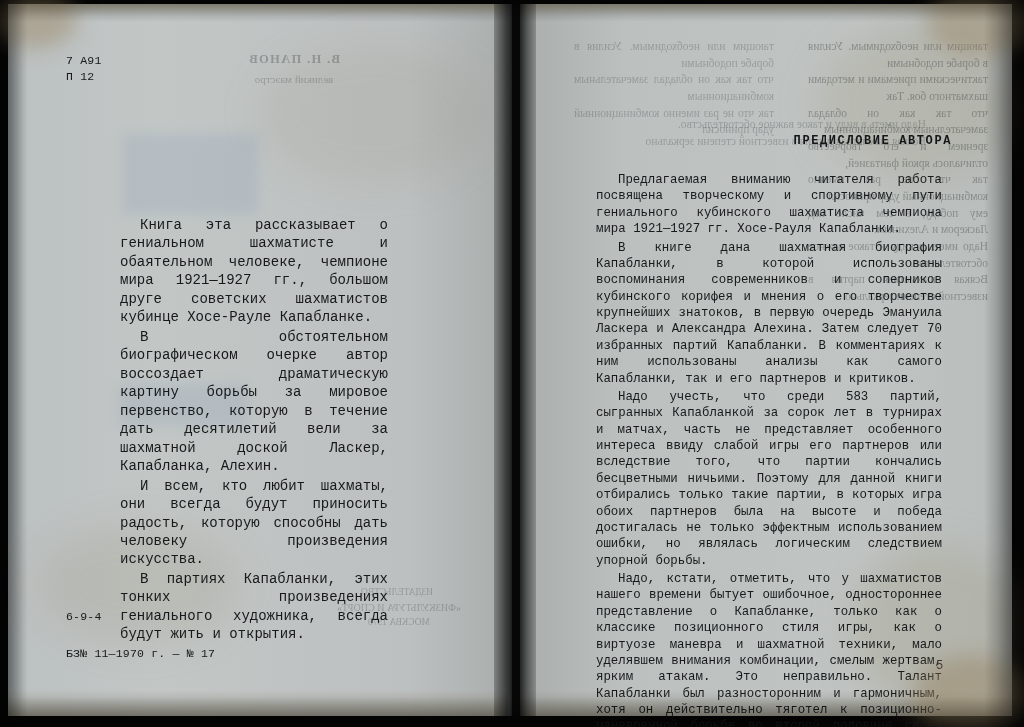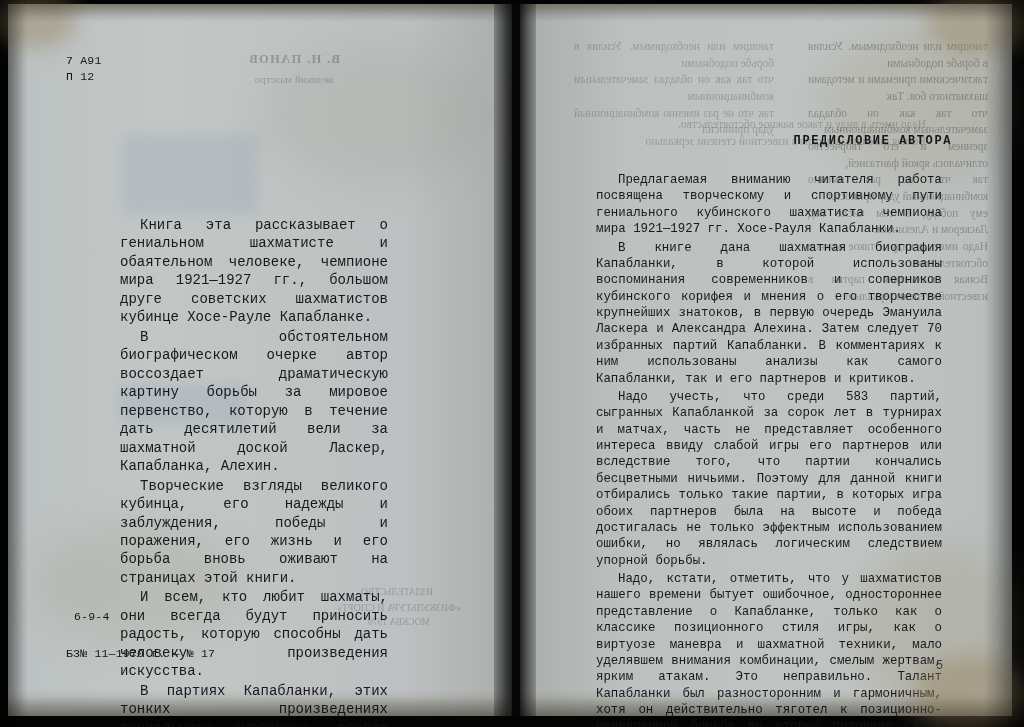--- a/index.html
+++ b/index.html
@@ -248,26 +248,25 @@
       <div class="ghost" style="left:334px;top:582px;width:110px;text-align:center;font-size:9.5px;">ИЗДАТЕЛЬСТВО</div>
       <div class="ghost" style="left:316px;top:597px;width:150px;text-align:center;font-size:10px;">«ФИЗКУЛЬТУРА И СПОРТ»</div>
       <div class="ghost" style="left:336px;top:612px;width:110px;text-align:center;font-size:9.5px;">МОСКВА 1970</div>
 
       <div class="txt small-code" style="left:58px;top:49px;">7 А91</div>
       <div class="txt small-code" style="left:58px;top:65px;">П 12</div>
 
       <div class="txt annot-title" style="left:112px;top:212px;width:268px;">
         <p>Книга эта рассказывает о гениальном шахматисте и обаятельном человеке, чемпионе мира 1921—1927 гг., большом друге советских шахматистов кубинце Хосе-Рауле Капабланке.</p>
         <p>В обстоятельном биографическом очерке автор воссоздает драматическую картину борьбы за мировое первенство, которую в течение дать десятилетий вели за шахматной доской Ласкер, Капабланка, Алехин.</p>
-        <p>Творческие взгляды великого кубинца, его надежды и заблуждения, победы и поражения, его жизнь и его борьба вновь оживают на страницах этой книги.</p>
         <p>И всем, кто любит шахматы, они всегда будут приносить радость, которую способны дать человеку произведения искусства.</p>
         <p>В партиях Капабланки, этих тонких произведениях гениального художника, всегда будут жить и открытия.</p>
       </div>
 
-      <div class="txt small-code" style="left:66px;top:605px;">6-9-4</div>
+      <div class="txt small-code" style="left:58px;top:605px;">6-9-4</div>
       <div class="txt small-code" style="left:58px;top:622px;margin-top:20px;">БЗ№ 11—1970 г. — № 17</div>
 
       <div class="corner-wear" style="left:-20px;top:-16px;width:90px;height:60px;"></div>
     </div>
 
     <div class="page-right">
       <div class="edge-top"></div>
       <div class="edge-bottom"></div>
 
       <div class="stain" style="left:300px;top:20px;width:200px;height:160px;background:rgba(155,140,105,0.2);"></div>

